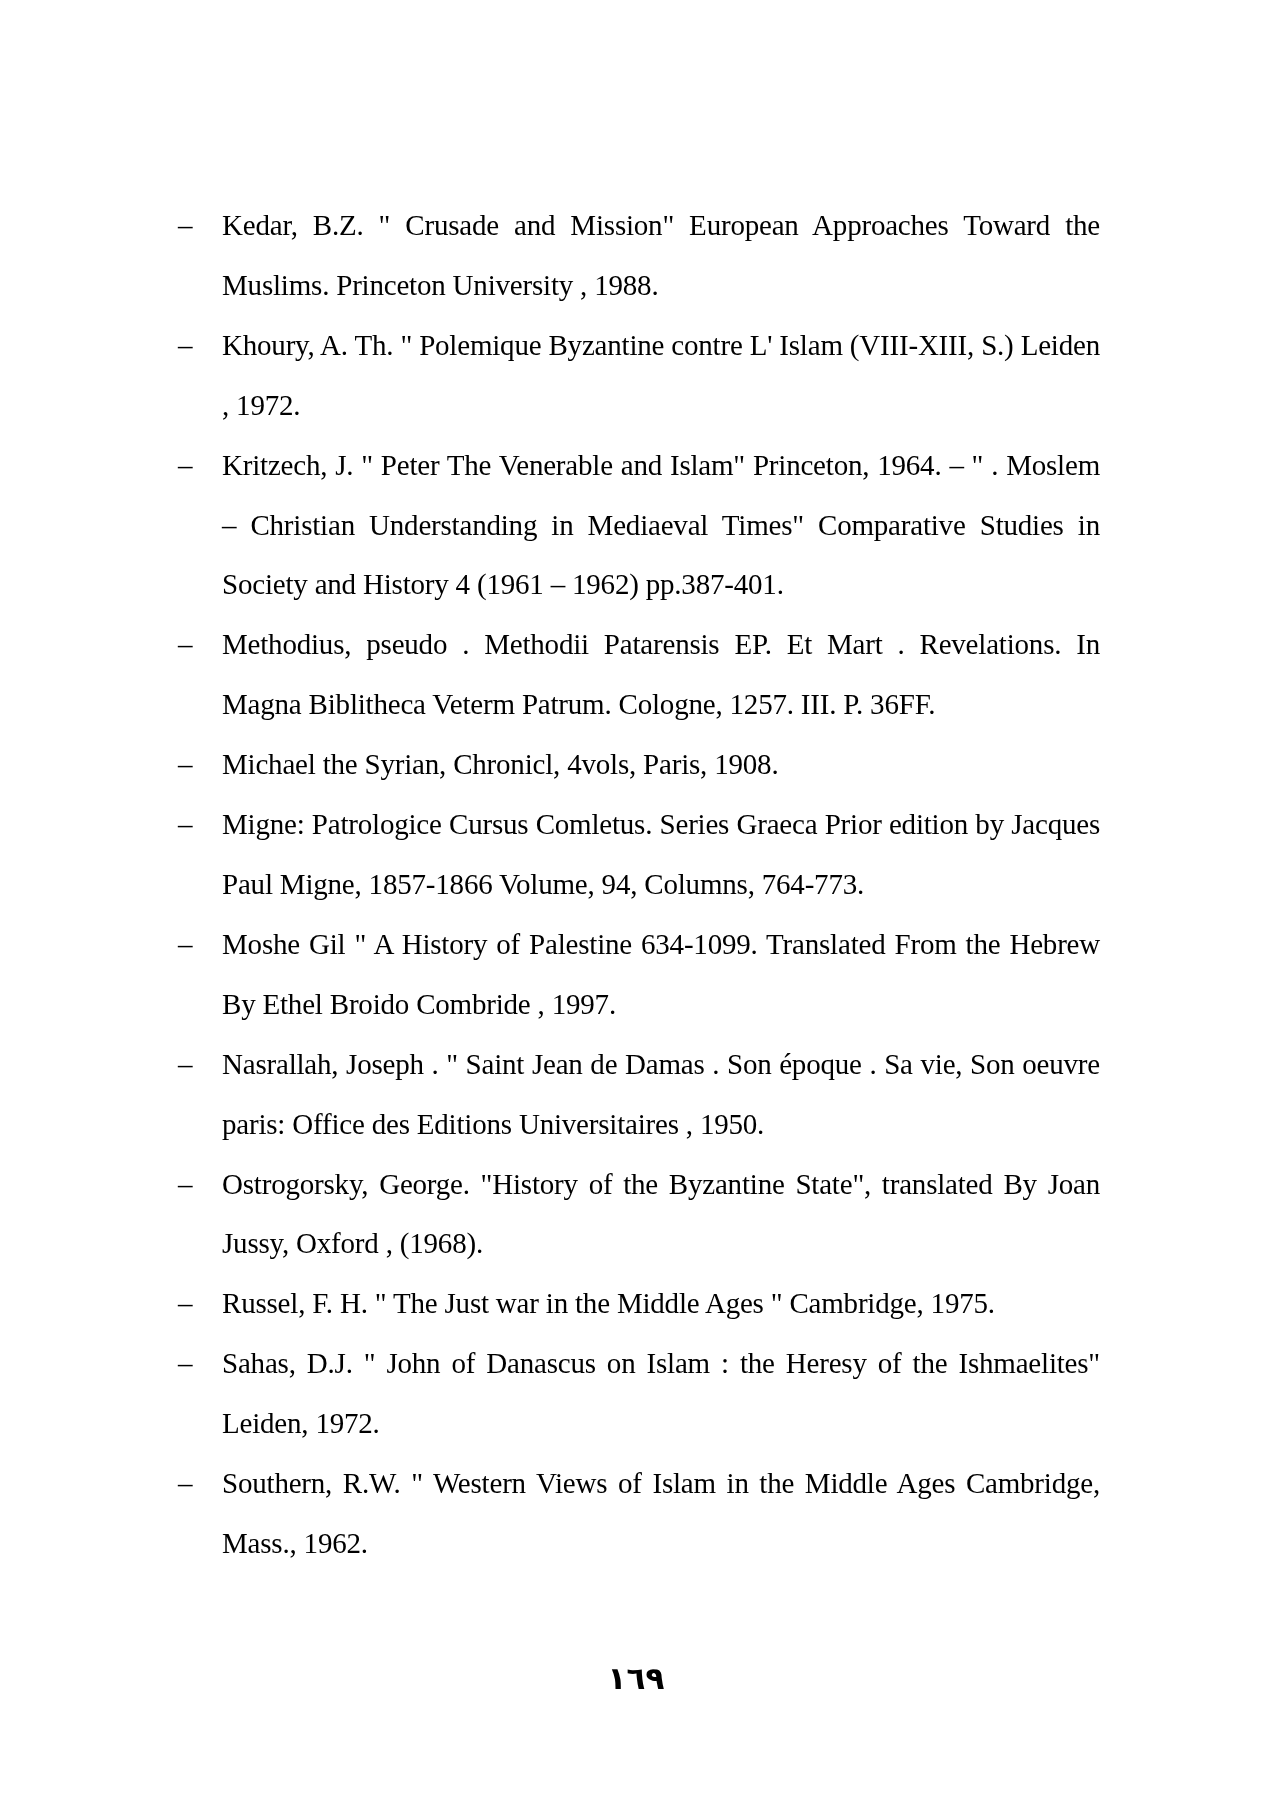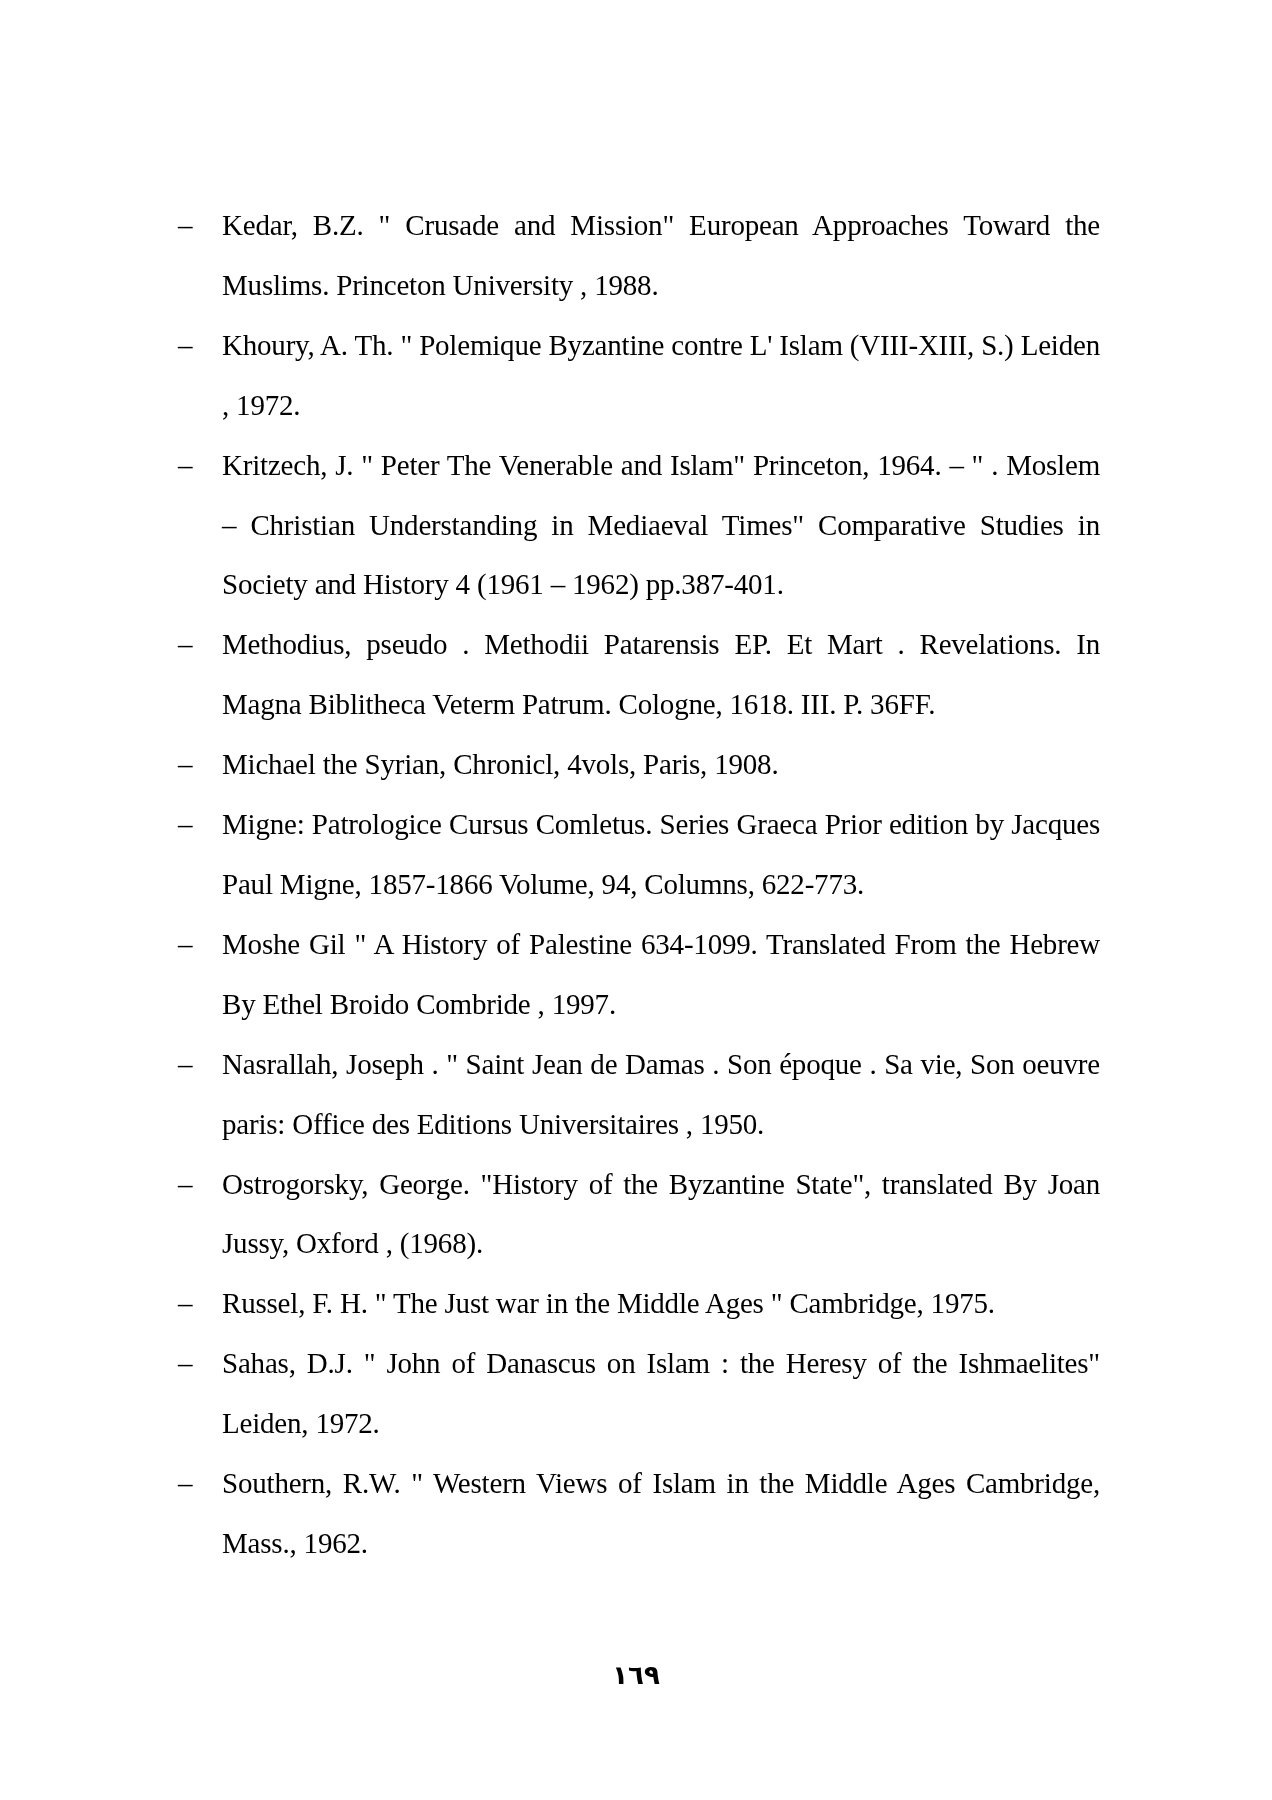--- a/index.html
+++ b/index.html
@@ -53,21 +53,21 @@
     display: block;
   }
   .page-number {
     position: absolute;
     left: 0;
     width: 1272px;
     top: 1660px;
     text-align: center;
     font-family: "DejaVu Sans", sans-serif;
     font-weight: bold;
-    font-size: 26px;
+    font-size: 31px;
     direction: rtl;
   }
 </style>
 </head>
 <body>
 
 <div class="page">
   <ul class="bib-list">
     <li class="bib-entry">
       <span class="bib-dash">–</span>
@@ -76,29 +76,29 @@
     <li class="bib-entry">
       <span class="bib-dash">–</span>
       <span class="bib-text">Khoury, A. Th. " Polemique Byzantine contre L' Islam (VIII-XIII, S.) Leiden , 1972.</span>
     </li>
     <li class="bib-entry">
       <span class="bib-dash">–</span>
       <span class="bib-text">Kritzech, J. " Peter The Venerable and Islam" Princeton, 1964. – " . Moslem – Christian Understanding in Mediaeval Times" Comparative Studies in Society and History 4 (1961 – 1962) pp.387-401.</span>
     </li>
     <li class="bib-entry">
       <span class="bib-dash">–</span>
-      <span class="bib-text">Methodius, pseudo . Methodii Patarensis EP. Et Mart . Revelations. In Magna Biblitheca Veterm Patrum. Cologne, 1618. III. P. 36FF.</span>
+      <span class="bib-text">Methodius, pseudo . Methodii Patarensis EP. Et Mart . Revelations. In Magna Biblitheca Veterm Patrum. Cologne, 1257. III. P. 36FF.</span>
     </li>
     <li class="bib-entry">
       <span class="bib-dash">–</span>
       <span class="bib-text">Michael the Syrian, Chronicl, 4vols, Paris, 1908.</span>
     </li>
     <li class="bib-entry">
       <span class="bib-dash">–</span>
-      <span class="bib-text">Migne: Patrologice Cursus Comletus. Series Graeca Prior edition by Jacques Paul Migne, 1857-1866 Volume, 94, Columns, 622-773.</span>
+      <span class="bib-text">Migne: Patrologice Cursus Comletus. Series Graeca Prior edition by Jacques Paul Migne, 1857-1866 Volume, 94, Columns, 764-773.</span>
     </li>
     <li class="bib-entry">
       <span class="bib-dash">–</span>
       <span class="bib-text">Moshe Gil " A History of Palestine 634-1099. Translated From the Hebrew By Ethel Broido Combride , 1997.</span>
     </li>
     <li class="bib-entry">
       <span class="bib-dash">–</span>
       <span class="bib-text">Nasrallah, Joseph . " Saint Jean de Damas . Son époque . Sa vie, Son oeuvre paris: Office des Editions Universitaires , 1950.</span>
     </li>
     <li class="bib-entry">

